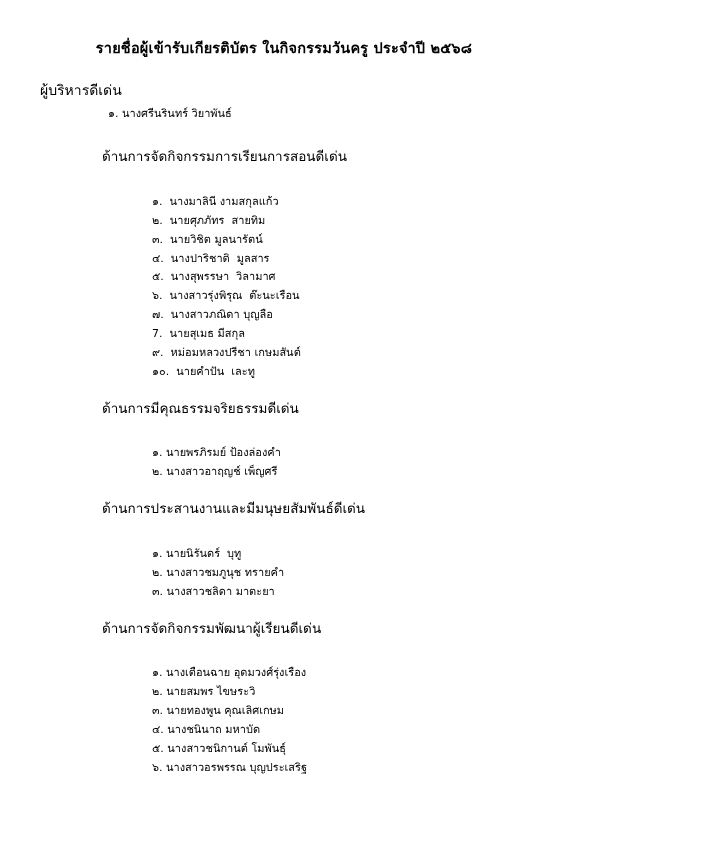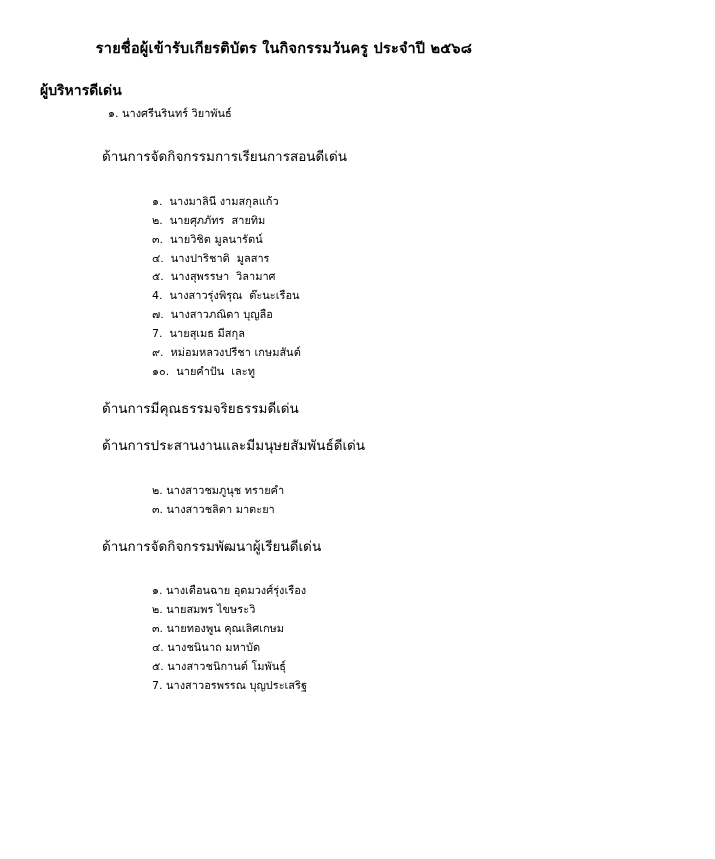--- a/index.html
+++ b/index.html
@@ -27,21 +27,21 @@
     font-weight: bold;
     letter-spacing: 0.2px;
     margin: 8px 0 0 0;
     line-height: 1.4;
   }
   .section {
     margin-top: 22px;
   }
   .section-head {
     font-size: 14px;
-    font-weight: bold;
+    font-weight: normal;
     margin: 0 0 4px 0;
     line-height: 1.5;
   }
   .plain-list {
     list-style: none;
     margin: 0;
     padding: 0;
   }
   .plain-list li {
     font-size: 11px;
@@ -82,46 +82,51 @@
   <div class="section">
 
     <div class="subsection">
       <div class="sub-head">ด้านการจัดกิจกรรมการเรียนการสอนดีเด่น</div>
       <ul class="plain-list indent-3">
         <li>๑.  นางมาลินี งามสกุลแก้ว</li>
         <li>๒.  นายศุภภัทร  สายทิม</li>
         <li>๓.  นายวิชิต มูลนารัตน์</li>
         <li>๔.  นางปาริชาติ  มูลสาร</li>
         <li>๕.  นางสุพรรษา  วิลามาศ</li>
-        <li>4.  นางสาวรุ่งพิรุณ  ต๊ะนะเรือน</li>
+        <li>๖.  นางสาวรุ่งพิรุณ  ต๊ะนะเรือน</li>
         <li>๗.  นางสาวภณิดา บุญลือ</li>
         <li>7.  นายสุเมธ มีสกุล</li>
         <li>๙.  หม่อมหลวงปรีชา เกษมสันต์</li>
         <li>๑๐.  นายคำปัน  เละทู</li>
       </ul>
     </div>
 
     <div class="subsection">
       <div class="sub-head">ด้านการมีคุณธรรมจริยธรรมดีเด่น</div>
+      <ul class="plain-list indent-3">
+        <li>๑. นายพรภิรมย์ ป้องล่องคำ</li>
+        <li>๒. นางสาวอาฤญช์ เพ็ญศรี</li>
+      </ul>
     </div>
 
     <div class="subsection">
       <div class="sub-head">ด้านการประสานงานและมีมนุษยสัมพันธ์ดีเด่น</div>
       <ul class="plain-list indent-3">
+        <li>๑. นายนิรันดร์  บุทู</li>
         <li>๒. นางสาวชมภูนุช ทรายคำ</li>
         <li>๓. นางสาวชลิดา มาตะยา</li>
       </ul>
     </div>
 
     <div class="subsection">
       <div class="sub-head">ด้านการจัดกิจกรรมพัฒนาผู้เรียนดีเด่น</div>
       <ul class="plain-list indent-3">
         <li>๑. นางเตือนฉาย อุดมวงศ์รุ่งเรือง</li>
         <li>๒. นายสมพร ไขษระวิ</li>
         <li>๓. นายทองพูน คุณเลิศเกษม</li>
         <li>๔. นางชนินาถ มหาบัด</li>
         <li>๕. นางสาวชนิกานต์ โมพันธุ์</li>
-        <li>7. นางสาวอรพรรณ บุญประเสริฐ</li>
+        <li>๖. นางสาวอรพรรณ บุญประเสริฐ</li>
       </ul>
     </div>
 
   </div>
 </div>
 
 </body></html>

